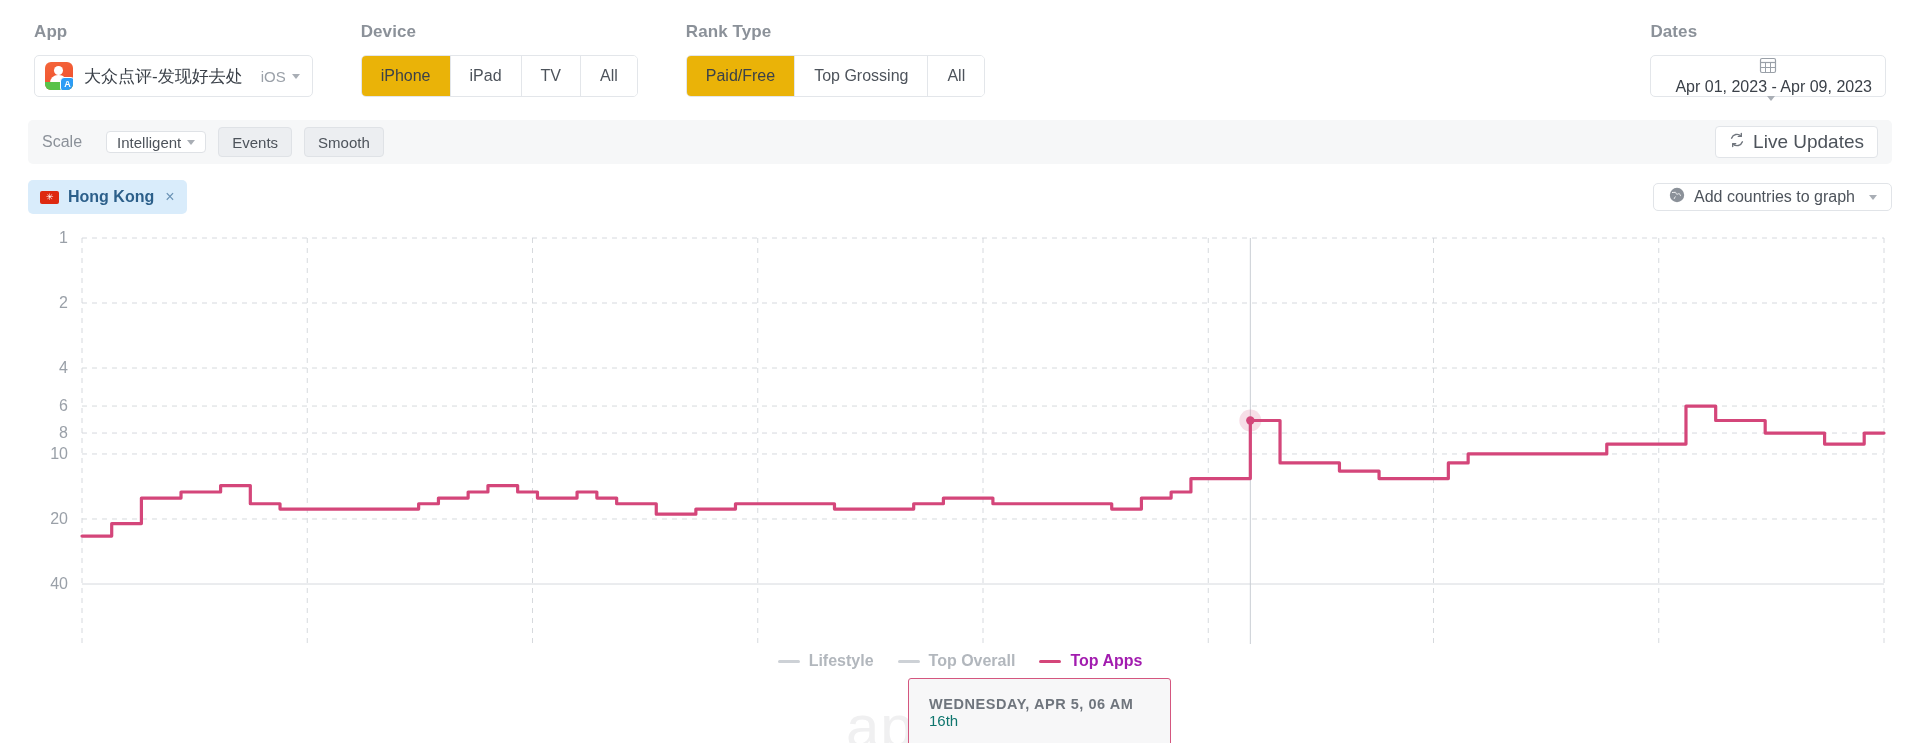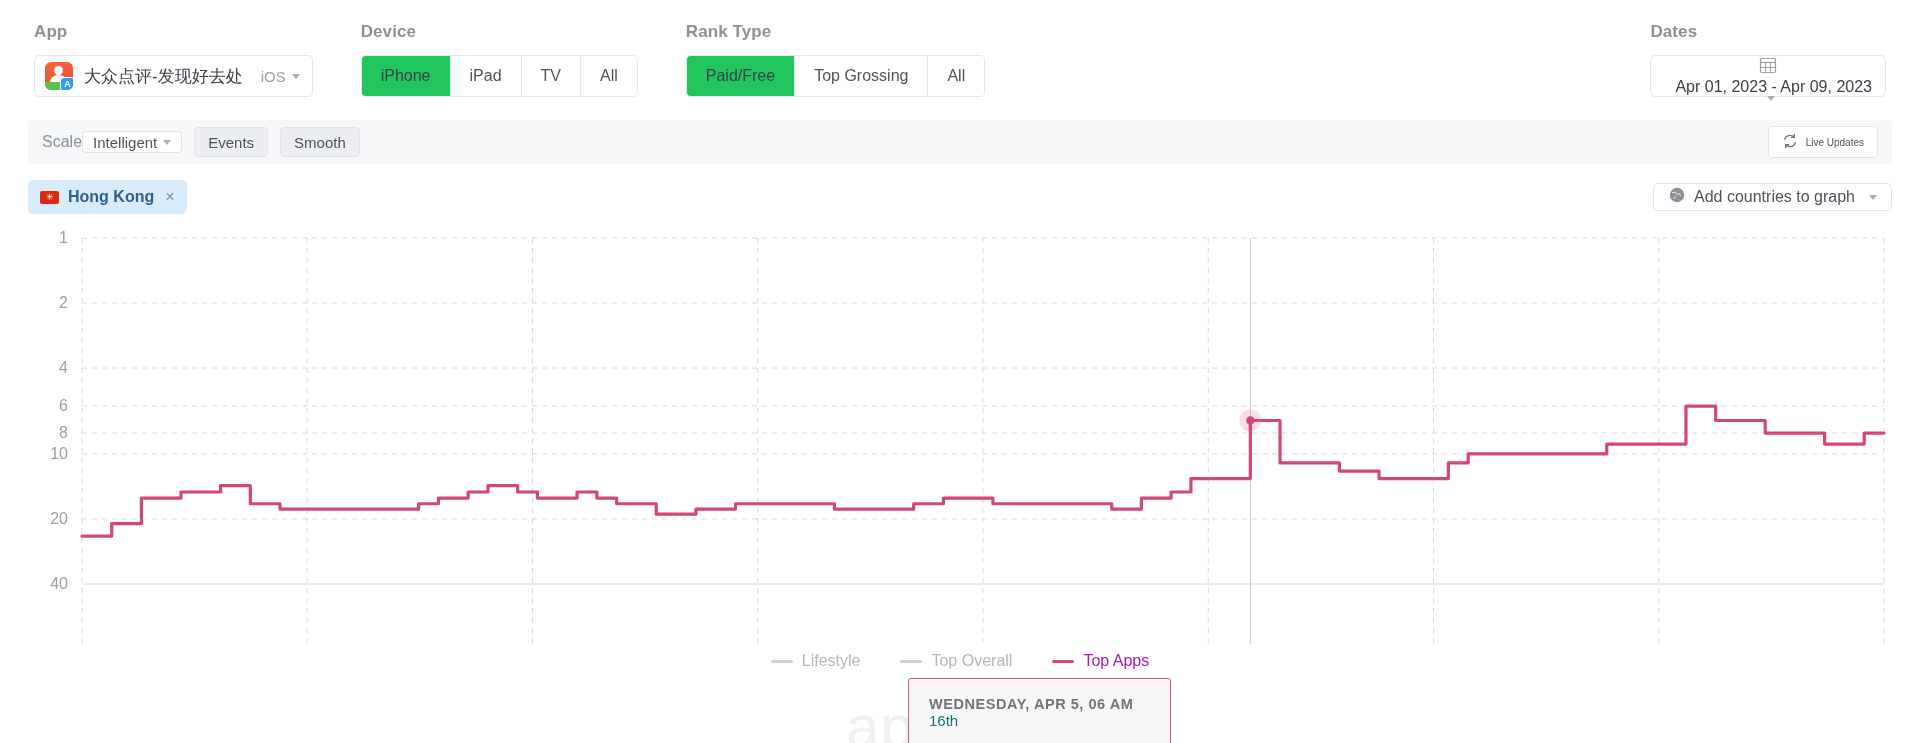--- a/index.html
+++ b/index.html
@@ -119,21 +119,21 @@
     justify-content: center;
     padding: 0 19px;
     font-size: 16px;
     color: #4d535b;
     border-right: 1px solid #e3e6ea;
     background: #fff;
     white-space: nowrap;
     cursor: pointer;
   }
   .seg-item:last-child { border-right: none; }
-  .seg-item.active { background: #22c55e; color: #3b4149; }
+  .seg-item.active { background: #eab308; color: #3b4149; }
 
   
   .date-picker {
     display: flex;
     align-items: center;
     border: 1px solid #e3e6ea;
     border-radius: 5px;
     height: 42px;
     padding: 0 13px;
     background: #fff;
@@ -152,21 +152,21 @@
     height: 44px;
     background: #f6f7f8;
     border-radius: 5px;
     display: flex;
     align-items: center;
     padding: 0 14px;
   }
   .scale-label {
     font-size: 16px;
     color: #8b9199;
-    margin-right: 0;
+    margin-right: 24px;
     text-align: right;
   }
   .scale-select {
     display: flex;
     align-items: center;
     border: 1px solid #dfe2e6;
     border-radius: 4px;
     background: #fff;
     height: 22px;
     padding: 0 10px;
@@ -189,21 +189,21 @@
   }
   .live-btn {
     margin-left: auto;
     display: flex;
     align-items: center;
     height: 32px;
     padding: 0 13px;
     border: 1px solid #e1e4e8;
     border-radius: 4px;
     background: #fff;
-    font-size: 10px;
+    font-size: 19px;
     color: #4d535b;
     cursor: pointer;
   }
   .live-btn .lbl { margin-left: 8px; }
 
   
   .country-row {
     margin: 14px 28px 0 28px;
     height: 38px;
     display: flex;
@@ -300,22 +300,23 @@
     letter-spacing: 1px;
     font-weight: 400;
     user-select: none;
   }
 
   
   .legend {
     display: flex;
     align-items: center;
     justify-content: center;
-    gap: 40px;
+    gap: 24px;
     margin-top: 6px;
+    font-weight: bold;
   }
   .legend-item {
     display: flex;
     align-items: center;
     gap: 9px;
     cursor: pointer;
   }
   .legend-dash {
     width: 22px; height: 3px;
     border-radius: 2px;

